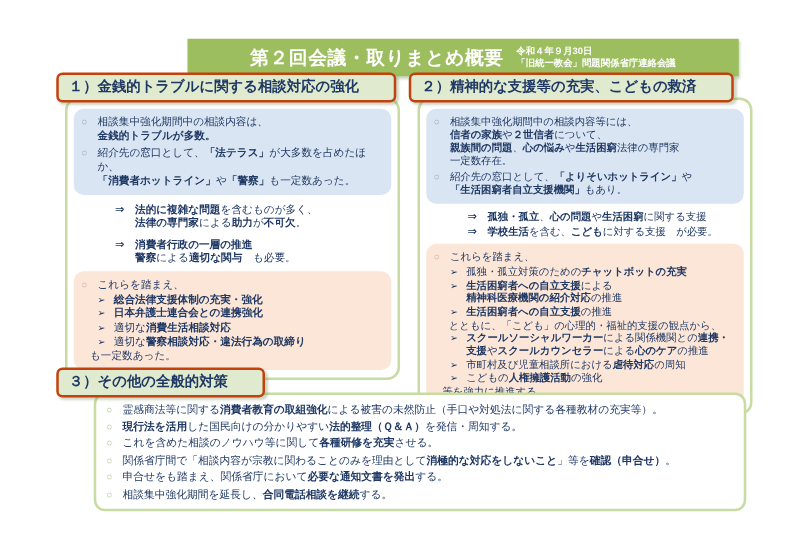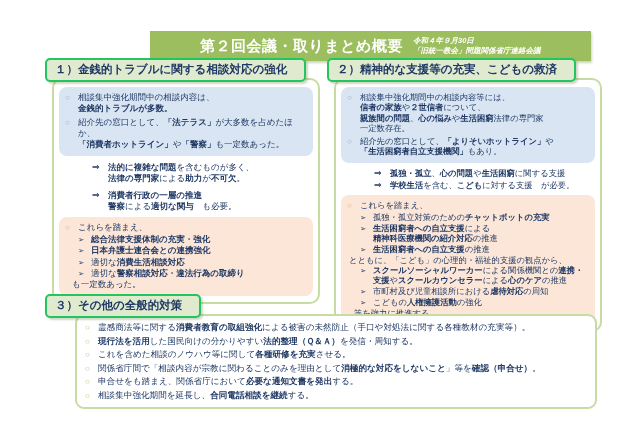--- a/index.html
+++ b/index.html
@@ -4,26 +4,26 @@
 <style>
   * { margin:0; padding:0; box-sizing:border-box; }
   html,body { width:640px; height:426px; }
   body { font-family:"Liberation Sans","DejaVu Sans",sans-serif; background:#ffffff; }
   .slide { position:relative; width:640px; height:426px; background:#fff; color:#1F3864; overflow:hidden; }
 
   
   .header-bar { position:absolute; left:150px; top:31px; width:441px; height:30px;
     background:#9CBE5E; display:flex; align-items:center; box-shadow:1px 2px 2px rgba(130,150,100,.4); }
   .header-title { flex:1; text-align:center; padding-left:40px; color:#fff; font-weight:bold; font-size:15px; letter-spacing:.5px; }
-  .header-meta { width:178px; padding-right:0; color:#fff; font-size:7.5px; line-height:1.4; font-weight:bold;font-style:italic; }
+  .header-meta { width:178px; padding-right:0; color:#fff; font-size:7.5px; line-height:1.4; font-weight:bold; }
 
   
   .sec-heading { position:relative; z-index:3; width:fit-content; max-width:100%;
-    background:#DFEACE; border:2px solid #22c55e; border-radius:5px;
-    padding:2px 17px 3px 8px; font-weight:bold; font-size:11.5px; white-space:nowrap;
+    background:#DFEACE; border:2px solid #c2410c; border-radius:5px;
+    padding:2px 28px 3px 8px; font-weight:bold; font-size:11.5px; white-space:nowrap;
     box-shadow:2px 2px 2px rgba(120,140,90,.35); }
 
   
   .columns { position:absolute; left:45px; top:58px; width:556px; display:flex; gap:7px; }
   .col { width:275px; flex:none; }
   .container { position:relative; z-index:1; background:#fff; border:2px solid #C6DCA2;
     border-radius:10px; margin:-4px 0 0 7px; padding:7px 5px 6px 5px; }
 
   .blue-box { background:#D9E5F2; border-radius:8px; padding:5px 5px 6px 6px; }
   .pink-box { background:#FCE6D7; border-radius:8px; padding:5px 5px 6px 6px; }
@@ -36,21 +36,21 @@
   .txt { font-size:8.5px; line-height:1.3; }
   .b { font-weight:bold; }
 
   .arrows { padding:6px 2px 5px 33px; }
   .arrow-row { display:flex; align-items:flex-start; }
   .arrow-row + .arrow-row { margin-top:6px; }
   .arr { flex:none; width:16px; font-weight:bold; font-size:9px; line-height:1.25; }
 
   .tri-row { display:flex; align-items:flex-start; margin-left:13px; }
   .tri { flex:none; width:13px; font-size:7.5px; line-height:1.5; font-weight:bold; }
-  .plain-line { margin-left:2px; }
+  .plain-line { margin-left:12px; }
   .outro-line { margin-left:7px; }
 
   
   .col-right .txt { font-size:8.3px; line-height:1.24; }
   .col-right .arrows { padding:5px 2px 4px 33px; }
   .col-right .arrow-row + .arrow-row { margin-top:1px; }
 
   
   .bottom { position:absolute; left:45px; top:294px; width:556px; }
   .bottom .container { margin:-4px 0 0 30px; width:522px; border-radius:9px; padding:6px 8px 5px 8px; background:#fff; }

